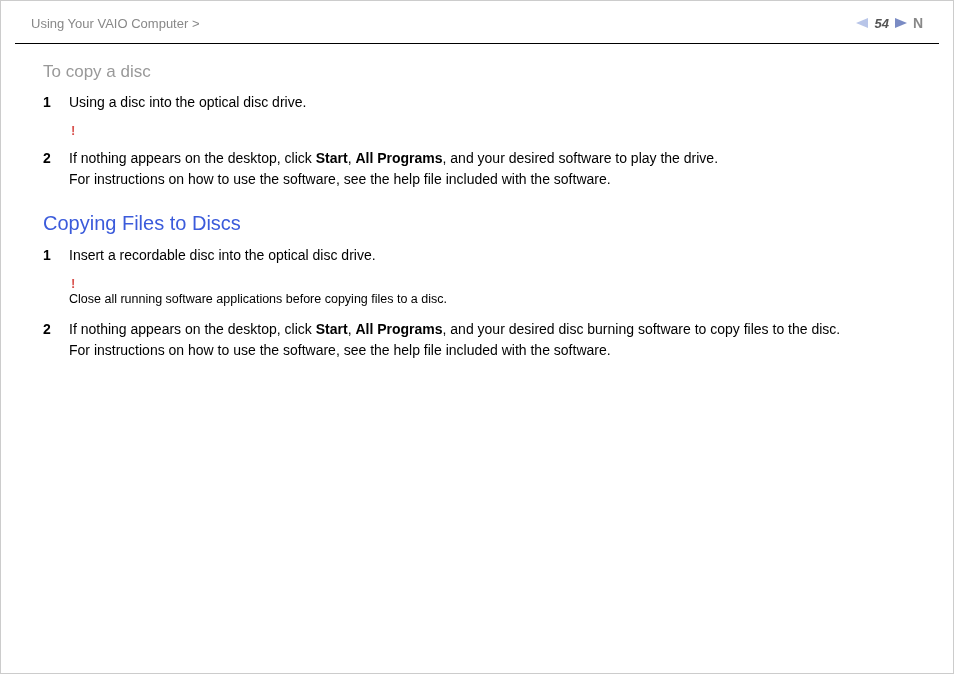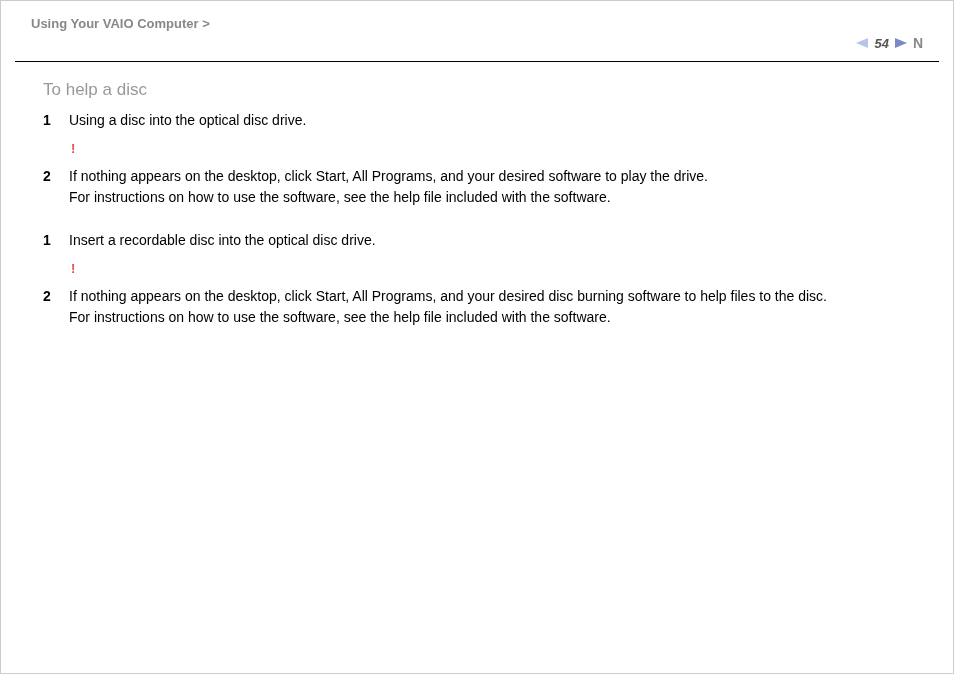--- a/index.html
+++ b/index.html
@@ -16,29 +16,29 @@
       border: 1px solid #ccc;
     }
     .header {
       padding: 14px 30px 10px 30px;
       display: flex;
       justify-content: space-between;
       align-items: flex-start;
     }
     .breadcrumb {
       font-size: 13px;
-      font-weight: bold;
+      font-weight: normal;
       color: #888;
       line-height: 1.4;
     }
     .page-nav {
       display: flex;
       align-items: center;
       gap: 6px;
-      margin-top: 20px;
+      margin-top: 0;
     }
     .page-number {
       font-size: 13px;
       font-weight: bold;
       font-style: italic;
       color: #555;
     }
     .nav-arrow {
       display: inline-block;
     }
@@ -100,21 +100,21 @@
     }
     .note-text {
       font-size: 12.5px;
       color: #000;
       font-family: Arial, sans-serif;
     }
     .section-gap {
       margin-top: 22px;
     }
     b {
-      font-weight: normal;
+      font-weight: bold;
     }
   </style>
 </head>
 <body>
 
 <div class="header">
   <div class="breadcrumb">
     <div>Using Your VAIO Computer &gt;</div>
   </div>
   <div class="page-nav">
@@ -130,21 +130,21 @@
         </svg>
     </span>
     <span class="N-letter">N</span>
   </div>
 </div>
 
 <hr class="divider">
 
 <div class="content">
 
-  <h3 class="sub-heading">To help a disc</h3>
+  <h3 class="sub-heading">To copy a disc</h3>
 
   <div class="step">
     <div class="step-num">1</div>
     <div class="step-body">Using a disc into the optical disc drive.</div>
   </div>
 
   <div class="note-block">
     <span class="note-icon">!</span>
   </div>
 
@@ -152,32 +152,34 @@
     <div class="step-num">2</div>
     <div class="step-body">
       <span>If nothing appears on the desktop, click </span><b>Start</b><span>, </span><b>All Programs</b><span>, and your desired software to play the drive.</span>
       <br>
       <span>For instructions on how to use the software, see the help file included with the software.</span>
     </div>
   </div>
 
   <div class="section-gap"></div>
 
+  <h2 class="section-heading">Copying Files to Discs</h2>
 
   <div class="step">
     <div class="step-num">1</div>
     <div class="step-body">Insert a recordable disc into the optical disc drive.</div>
   </div>
 
   <div class="note-block">
     <span class="note-icon">!</span>
+    <span class="note-text">Close all running software applications before copying files to a disc.</span>
   </div>
 
   <div class="step">
     <div class="step-num">2</div>
     <div class="step-body">
-      <span>If nothing appears on the desktop, click </span><b>Start</b><span>, </span><b>All Programs</b><span>, and your desired disc burning software to help files to the disc.</span>
+      <span>If nothing appears on the desktop, click </span><b>Start</b><span>, </span><b>All Programs</b><span>, and your desired disc burning software to copy files to the disc.</span>
       <br>
       <span>For instructions on how to use the software, see the help file included with the software.</span>
     </div>
   </div>
 
 </div>
 
 </body></html>

